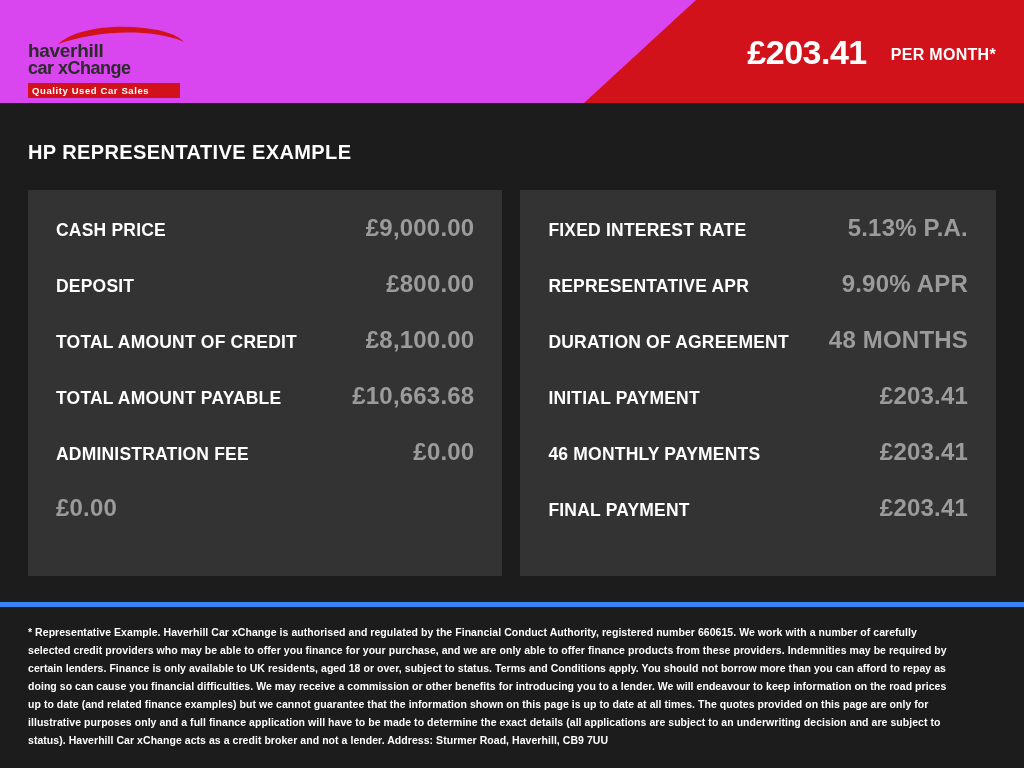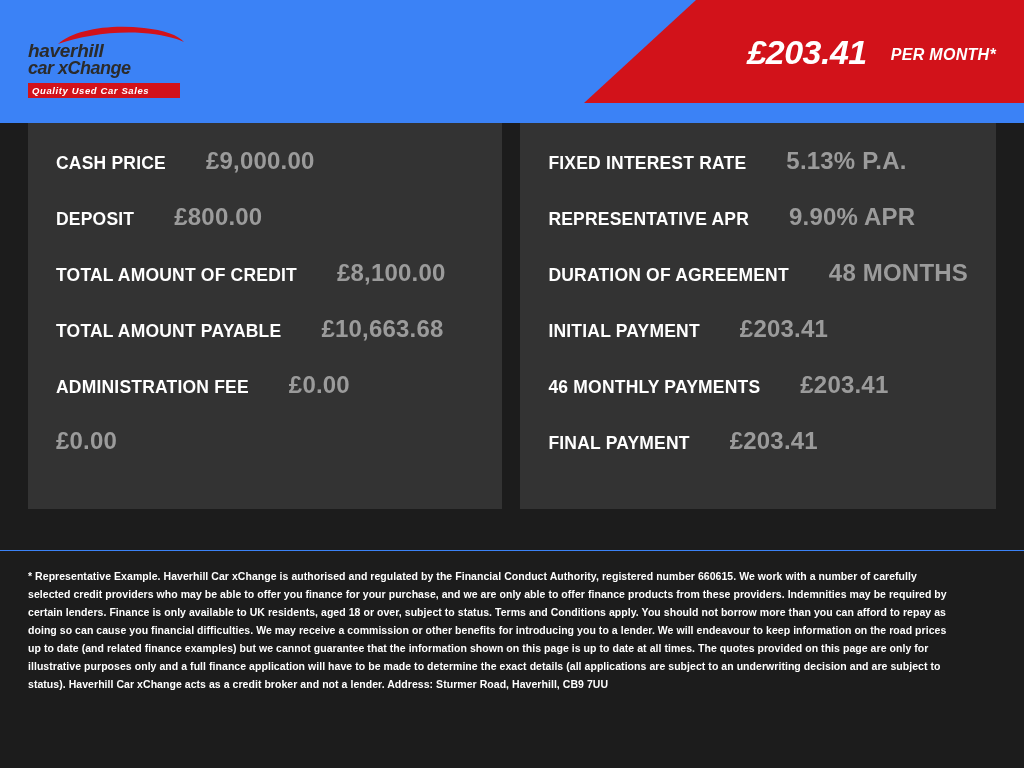--- a/index.html
+++ b/index.html
@@ -12,24 +12,23 @@
     height: 768px;
     overflow: hidden;
     font-family: "Liberation Sans", sans-serif;
     color: #ffffff;
   }
 
   
   .header {
     position: relative;
     width: 1024px;
-    height: 123px;
-    background: #3b82f6;
+    height: 103px;
+    background: #d946ef;
     overflow: hidden;
-    font-style: italic;
   }
   .header-red {
     position: absolute;
     top: 0;
     right: 0;
     width: 440px;
     height: 103px;
     background: #d2121a;
     clip-path: polygon(112px 0, 440px 0, 440px 103px, 0px 103px);
   }
@@ -125,42 +124,43 @@
   }
   .panel {
     flex: 1;
     background: #333333;
     padding: 24px 28px 26px 28px;
     box-sizing: border-box;
   }
   .row {
     display: flex;
     align-items: baseline;
+    justify-content: space-between;
     height: 56px;
     gap: 40px;
   }
   .row-label {
     font-size: 17.5px;
     font-weight: bold;
     color: #ffffff;
     letter-spacing: 0.2px;
     white-space: nowrap;
   }
   .row-value {
     font-size: 24px;
     font-weight: bold;
     color: #9b9b9b;
     letter-spacing: 0.2px;
     white-space: nowrap;
   }
 
   
   .footer {
-    margin-top: 41px;
-    border-top: 1px solid #3b82f6;
+    margin-top: 26px;
+    border-top: 5px solid #3b82f6;
     padding: 16px 28px 0 28px;
   }
   .footer p {
     margin: 0;
     font-size: 10.5px;
     line-height: 1.72;
     color: #ffffff;
     font-weight: bold;
     letter-spacing: 0.05px;
     max-width: 930px;
@@ -181,20 +181,21 @@
     <div class="logo-strap">Quality Used Car Sales</div>
   </div>
 
   <div class="price-wrap">
     <span class="price-amount">£203.41</span>
     <span class="price-per">PER MONTH*</span>
   </div>
 </div>
 
 <div class="content">
+  <div class="section-title">HP REPRESENTATIVE EXAMPLE</div>
 
   <div class="panels">
     <div class="panel">
       <div class="row">
         <span class="row-label">CASH PRICE</span>
         <span class="row-value">£9,000.00</span>
       </div>
       <div class="row">
         <span class="row-label">DEPOSIT</span>
         <span class="row-value">£800.00</span>

